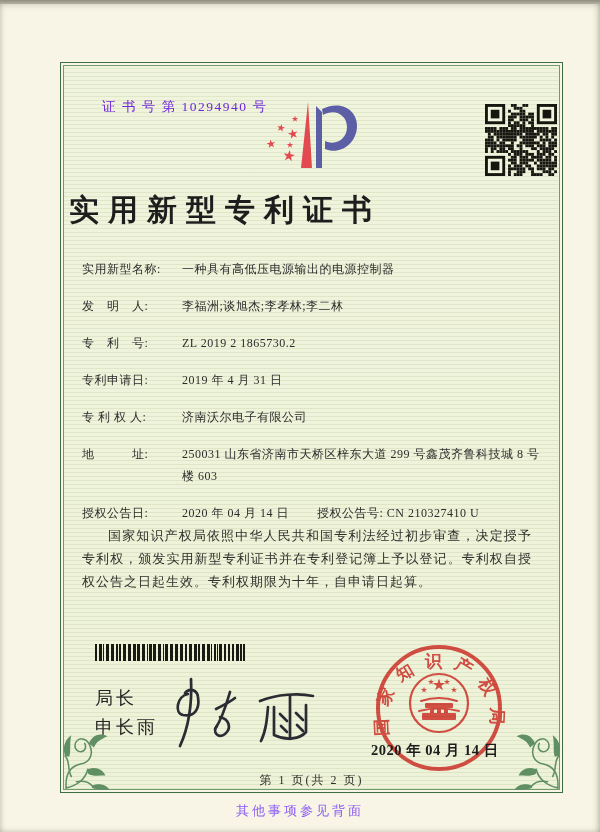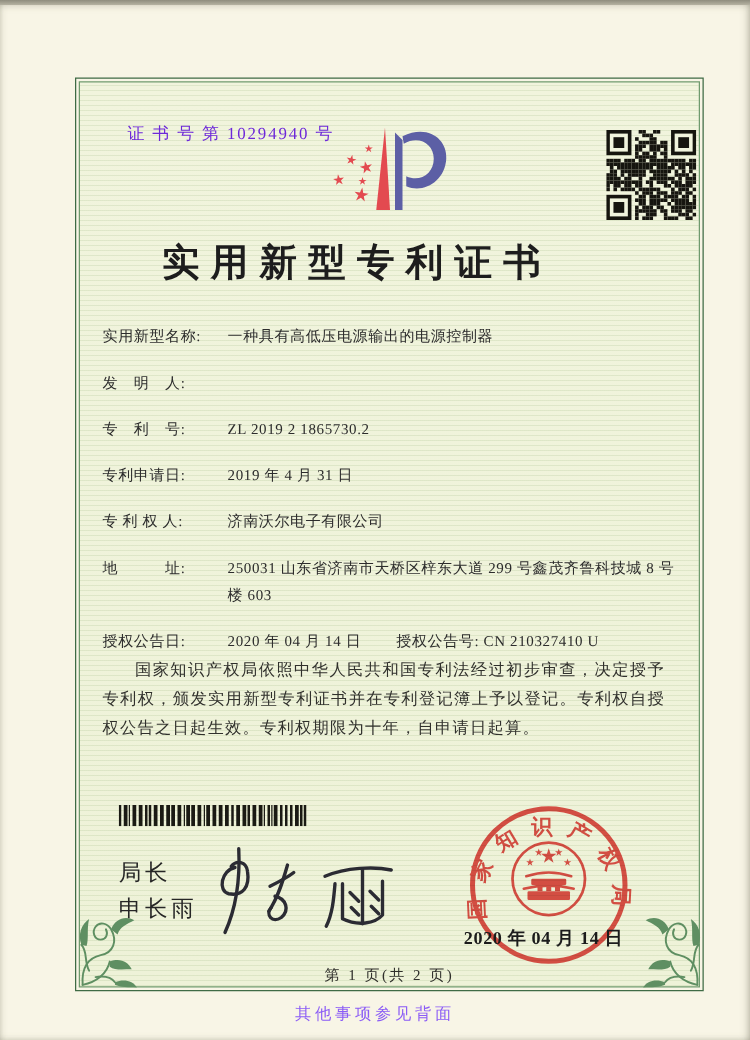--- a/index.html
+++ b/index.html
@@ -31,21 +31,21 @@
   .corner.bl{left:62px;bottom:40px;}
   .corner.br{right:38px;bottom:40px;transform:scaleX(-1);}
   .cert-no{
     position:absolute;left:82px;top:98px;
     font-size:13.5px;color:#6d28d9;letter-spacing:1.5px;margin-left:20px;
   }
   .logo{position:absolute;left:255px;top:96px;width:110px;height:84px;}
   .qr{position:absolute;left:485px;top:104px;width:72px;height:72px;}
   .title{
     position:absolute;left:60px;top:190px;width:442px;
-    text-align:center;font-size:30px;font-weight:bold;color:#1d1d1d;
+    font-size:30px;font-weight:bold;color:#1d1d1d;
     letter-spacing:9px;text-indent:9px;
   }
   .fields{position:absolute;left:82px;top:258px;width:462px;font-size:12px;color:#2c2c2c;}
   .frow{display:flex;margin-bottom:15px;line-height:22px;letter-spacing:.5px;}
   .flabel{flex:0 0 100px;white-space:pre;}
   .fvalue{flex:1;}
   .fpair2{margin-left:28px;display:flex;}
   .paras{
     position:absolute;left:82px;top:524px;width:450px;
     font-size:13px;line-height:23px;color:#30302c;letter-spacing:1px;text-align:justify;
@@ -455,20 +455,21 @@
 
   <div class="title">实用新型专利证书</div>
 
   <div class="fields">
     <div class="frow">
       <span class="flabel">实用新型名称:</span>
       <span class="fvalue">一种具有高低压电源输出的电源控制器</span>
     </div>
     <div class="frow">
       <span class="flabel">发　明　人:</span>
+      <span class="fvalue">李福洲;谈旭杰;李孝林;李二林</span>
     </div>
     <div class="frow">
       <span class="flabel">专　利　号:</span>
       <span class="fvalue">ZL 2019 2 1865730.2</span>
     </div>
     <div class="frow">
       <span class="flabel">专利申请日:</span>
       <span class="fvalue">2019 年 4 月 31 日</span>
     </div>
     <div class="frow">

